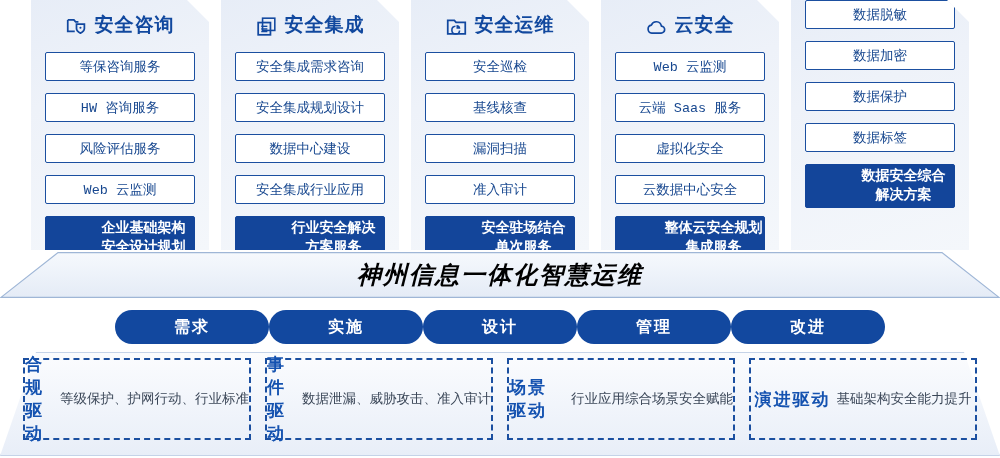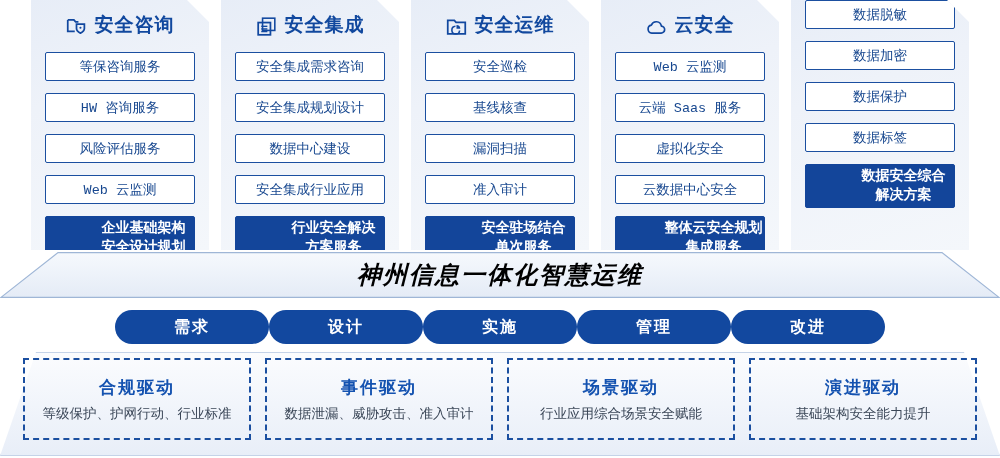--- a/index.html
+++ b/index.html
@@ -103,21 +103,21 @@
     clip-path:polygon(36px 0, 964px 0, 1000px 100%, 0 100%);
   }
   .drivers{
     position:absolute;left:0;top:358px;width:1000px;height:92px;
     display:flex;justify-content:center;gap:14px;
   }
   .driver{
     width:228px;height:82px;
     border:2px dashed #1b4fa0;
     box-sizing:border-box;
-    display:flex;flex-direction:column;align-items:center;justify-content:center;
+    display:flex;flex-direction:row;align-items:center;justify-content:center;
     gap:6px;
     background:transparent;
   }
   .driver-title{
     font-size:17px;font-weight:bold;color:#1452b0;letter-spacing:2px;
   }
   .driver-desc{
     font-size:13.5px;color:#3a4657;white-space:nowrap;
   }
 </style>
@@ -239,22 +239,22 @@
   </div>
 
   <div class="banner"></div>
   <svg class="banner-edge" viewBox="0 0 1000 46" preserveAspectRatio="none">
     <path d="M58 0.6 L942 0.6 L999 45.4 L1 45.4 Z" fill="none" stroke="#9fb6d6" stroke-width="1.2"></path>
   </svg>
   <div class="banner-title">神州信息一体化智慧运维</div>
 
   <div class="pills">
     <div class="pill">需求</div>
+    <div class="pill">实施</div>
     <div class="pill">设计</div>
-    <div class="pill">实施</div>
     <div class="pill">管理</div>
     <div class="pill">改进</div>
   </div>
 
   <div class="drivers-wrap"></div>
   <div class="drivers">
 
     <div class="driver">
       <div class="driver-title">合规驱动</div>
       <div class="driver-desc">等级保护、护网行动、行业标准</div>

